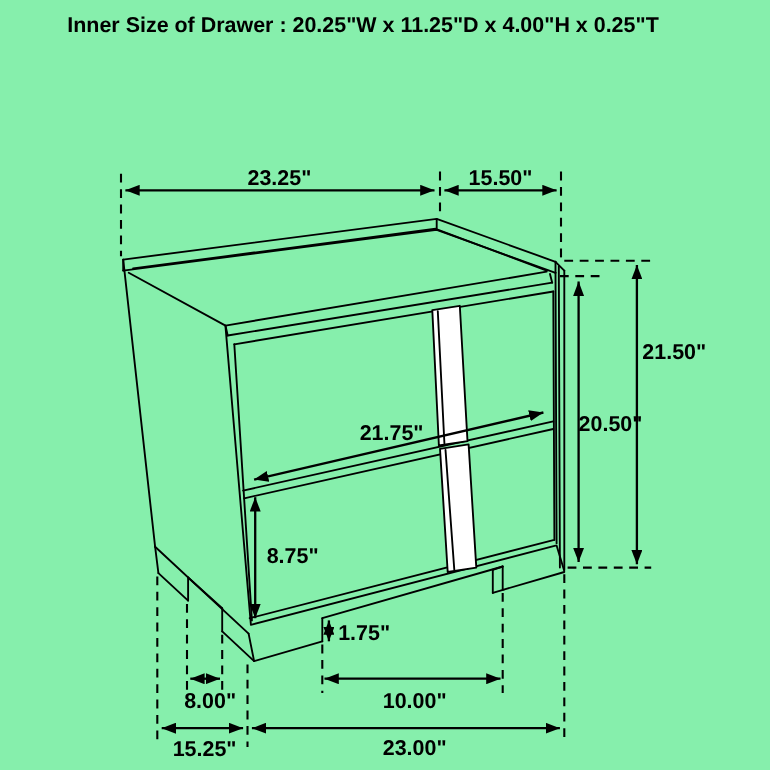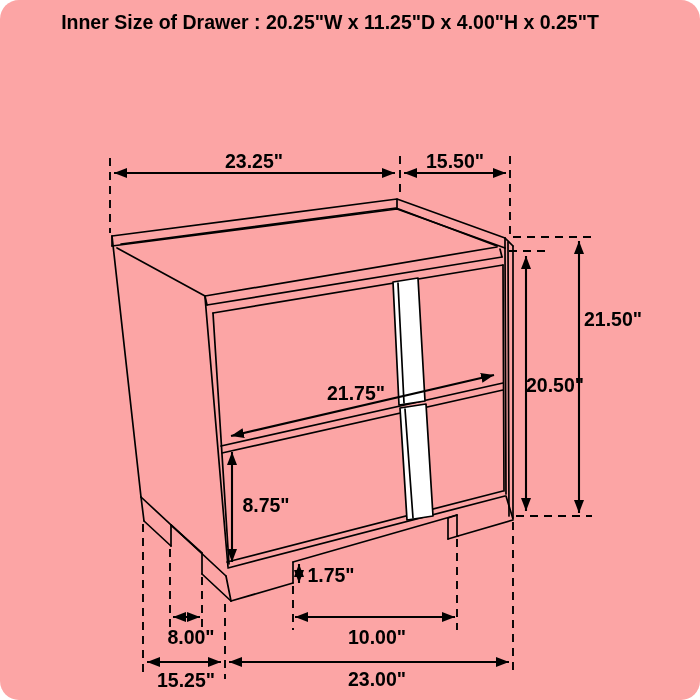--- a/index.html
+++ b/index.html
@@ -1,19 +1,18 @@
 <!DOCTYPE html>
 <html><head>
 <meta charset="utf-8">
 <style>
   html,body{margin:0;padding:0;background:#ffffff;}
   .stage{
-    position:relative;width:700px;height:700px;background:#fca5a5;overflow:hidden;
+    position:relative;width:700px;height:700px;background:#86efac;overflow:hidden;
     font-family:"Liberation Sans",sans-serif;
-    border-radius:19px;
   }
   svg{position:absolute;left:0;top:0;}
   .fur{stroke:#000;stroke-width:1.7;fill:none;stroke-linejoin:round;stroke-linecap:round;}
   .furf{stroke:#000;stroke-width:1.7;fill:#fff;stroke-linejoin:round;}
   .dash{stroke:#000;stroke-width:1.9;fill:none;stroke-dasharray:8 6;}
   .dim{stroke:#000;stroke-width:2.1;fill:none;}
   .lbl{font-family:"Liberation Sans",sans-serif;font-weight:bold;font-size:19.5px;fill:#000;text-anchor:middle;}
   .ttl{font-family:"Liberation Sans",sans-serif;font-weight:bold;font-size:19.5px;fill:#000;text-anchor:middle;}
 </style>
 </head>

